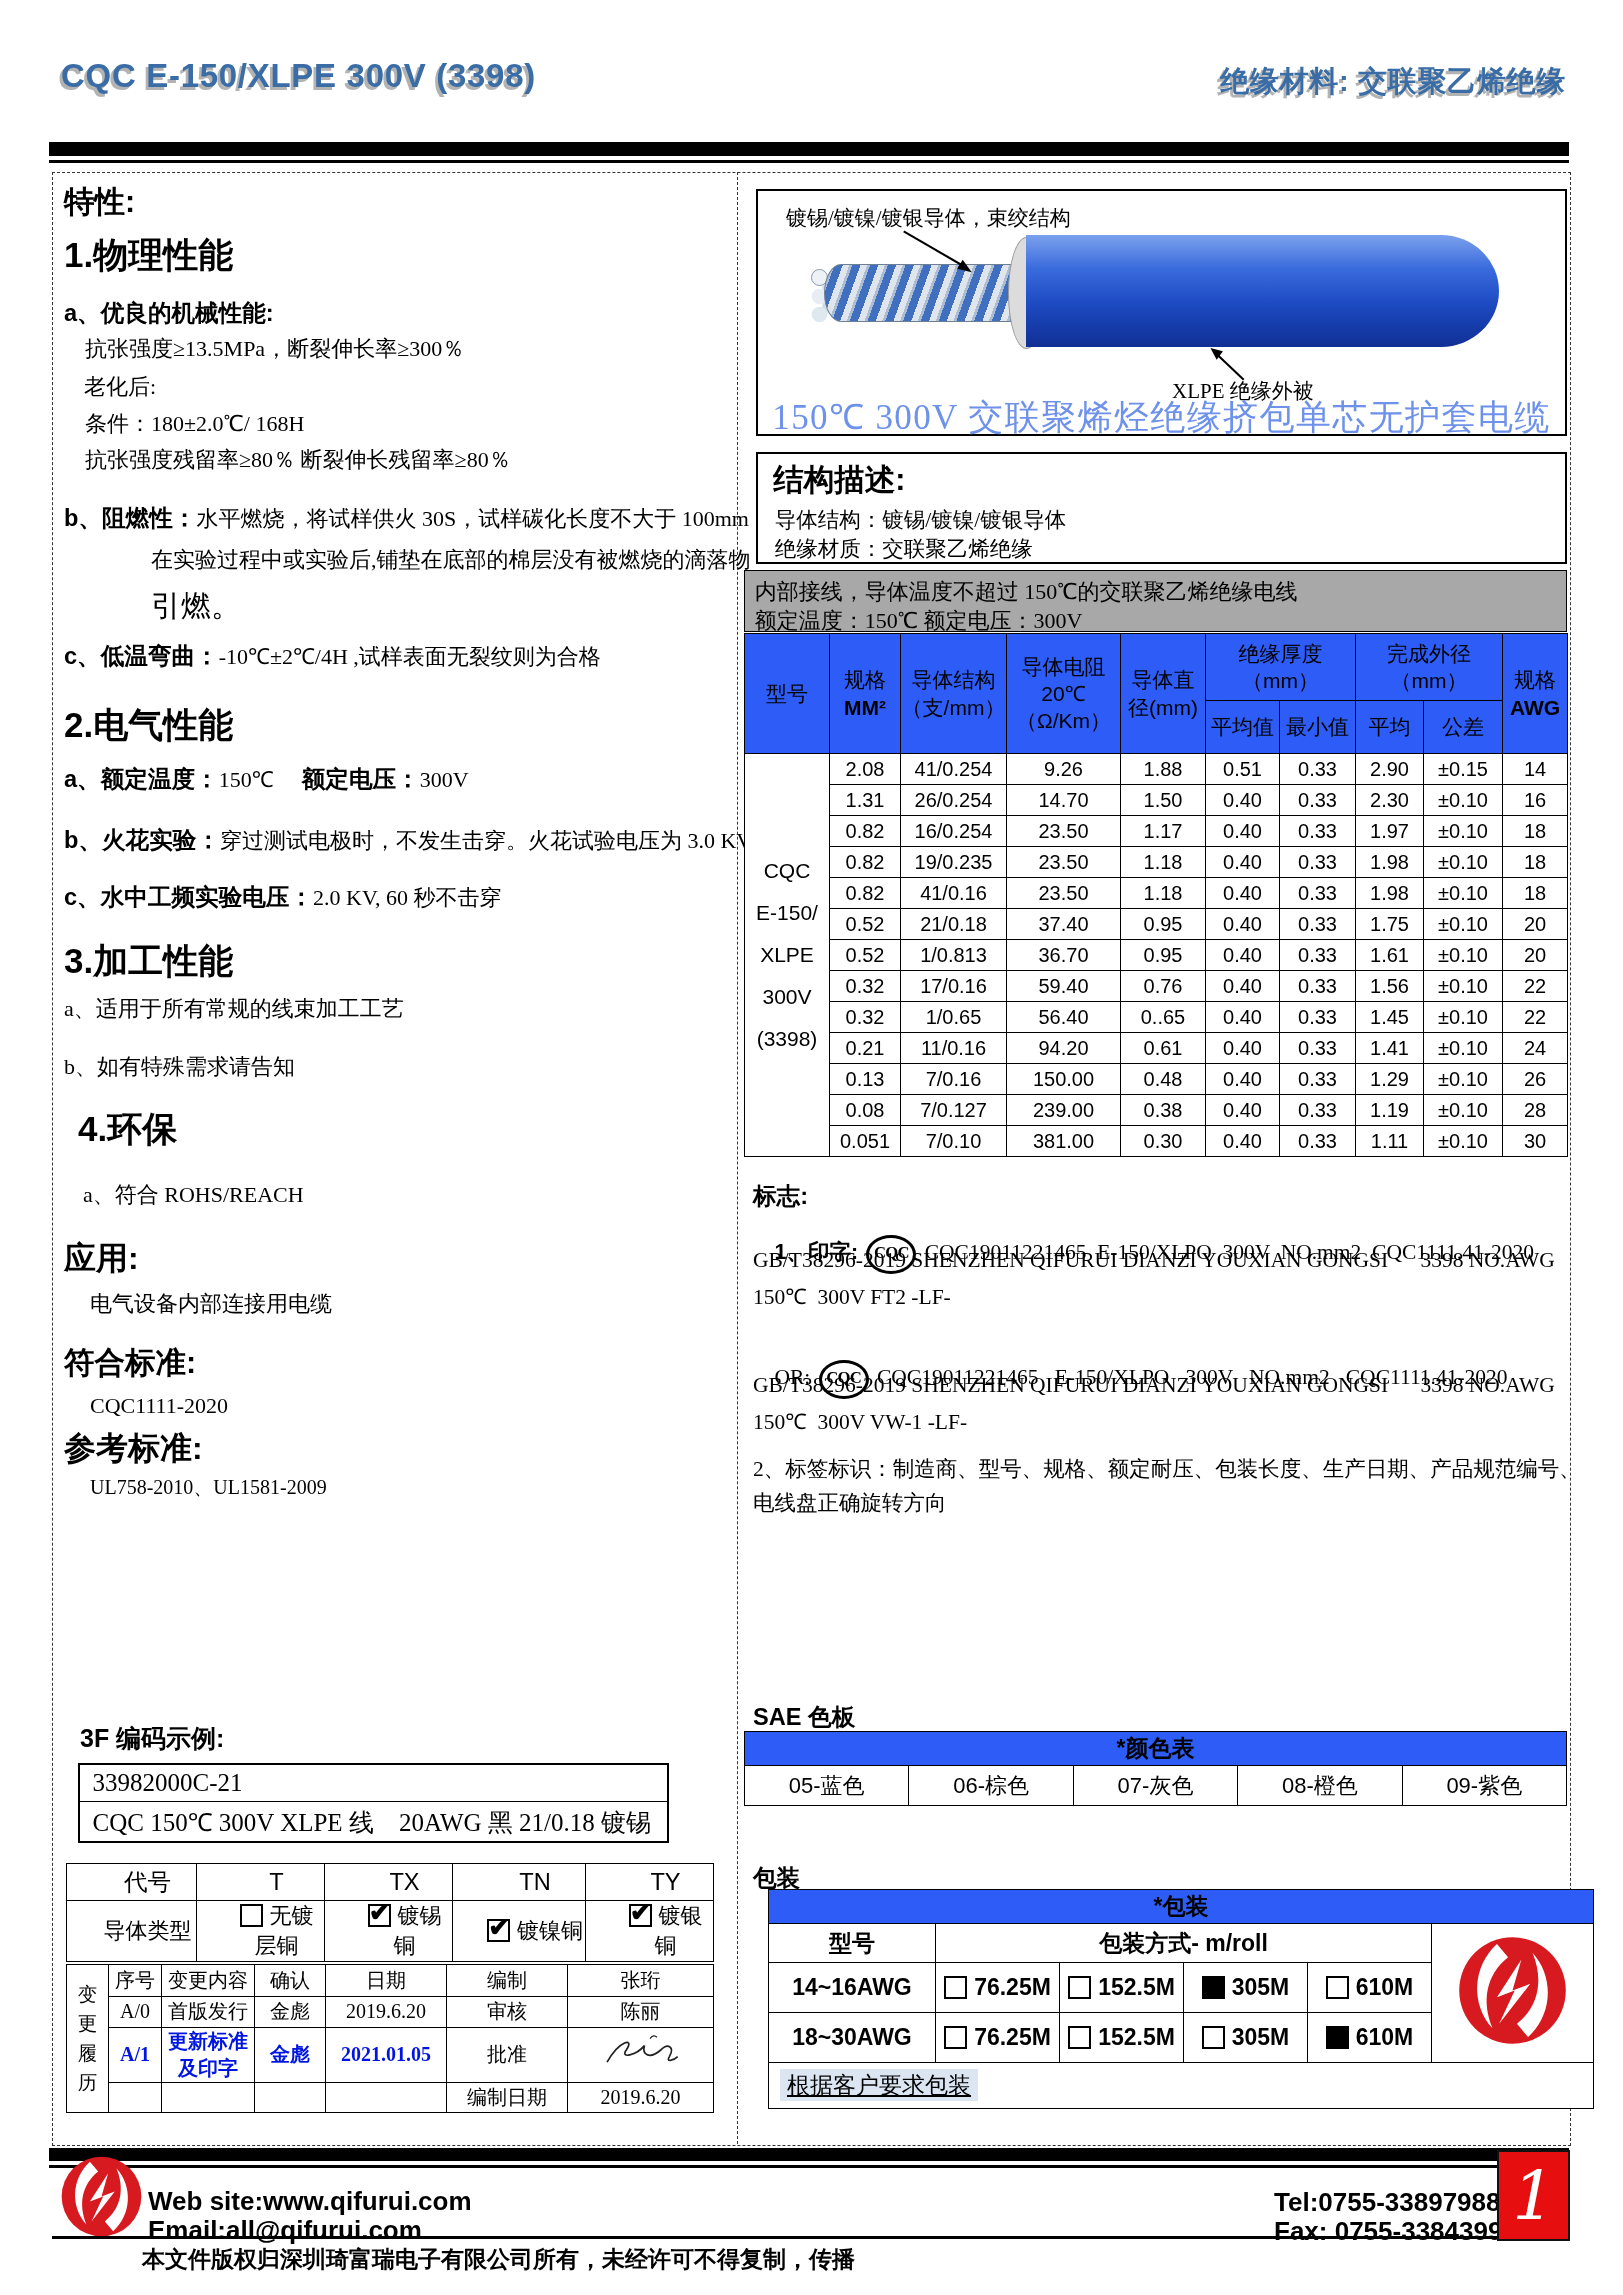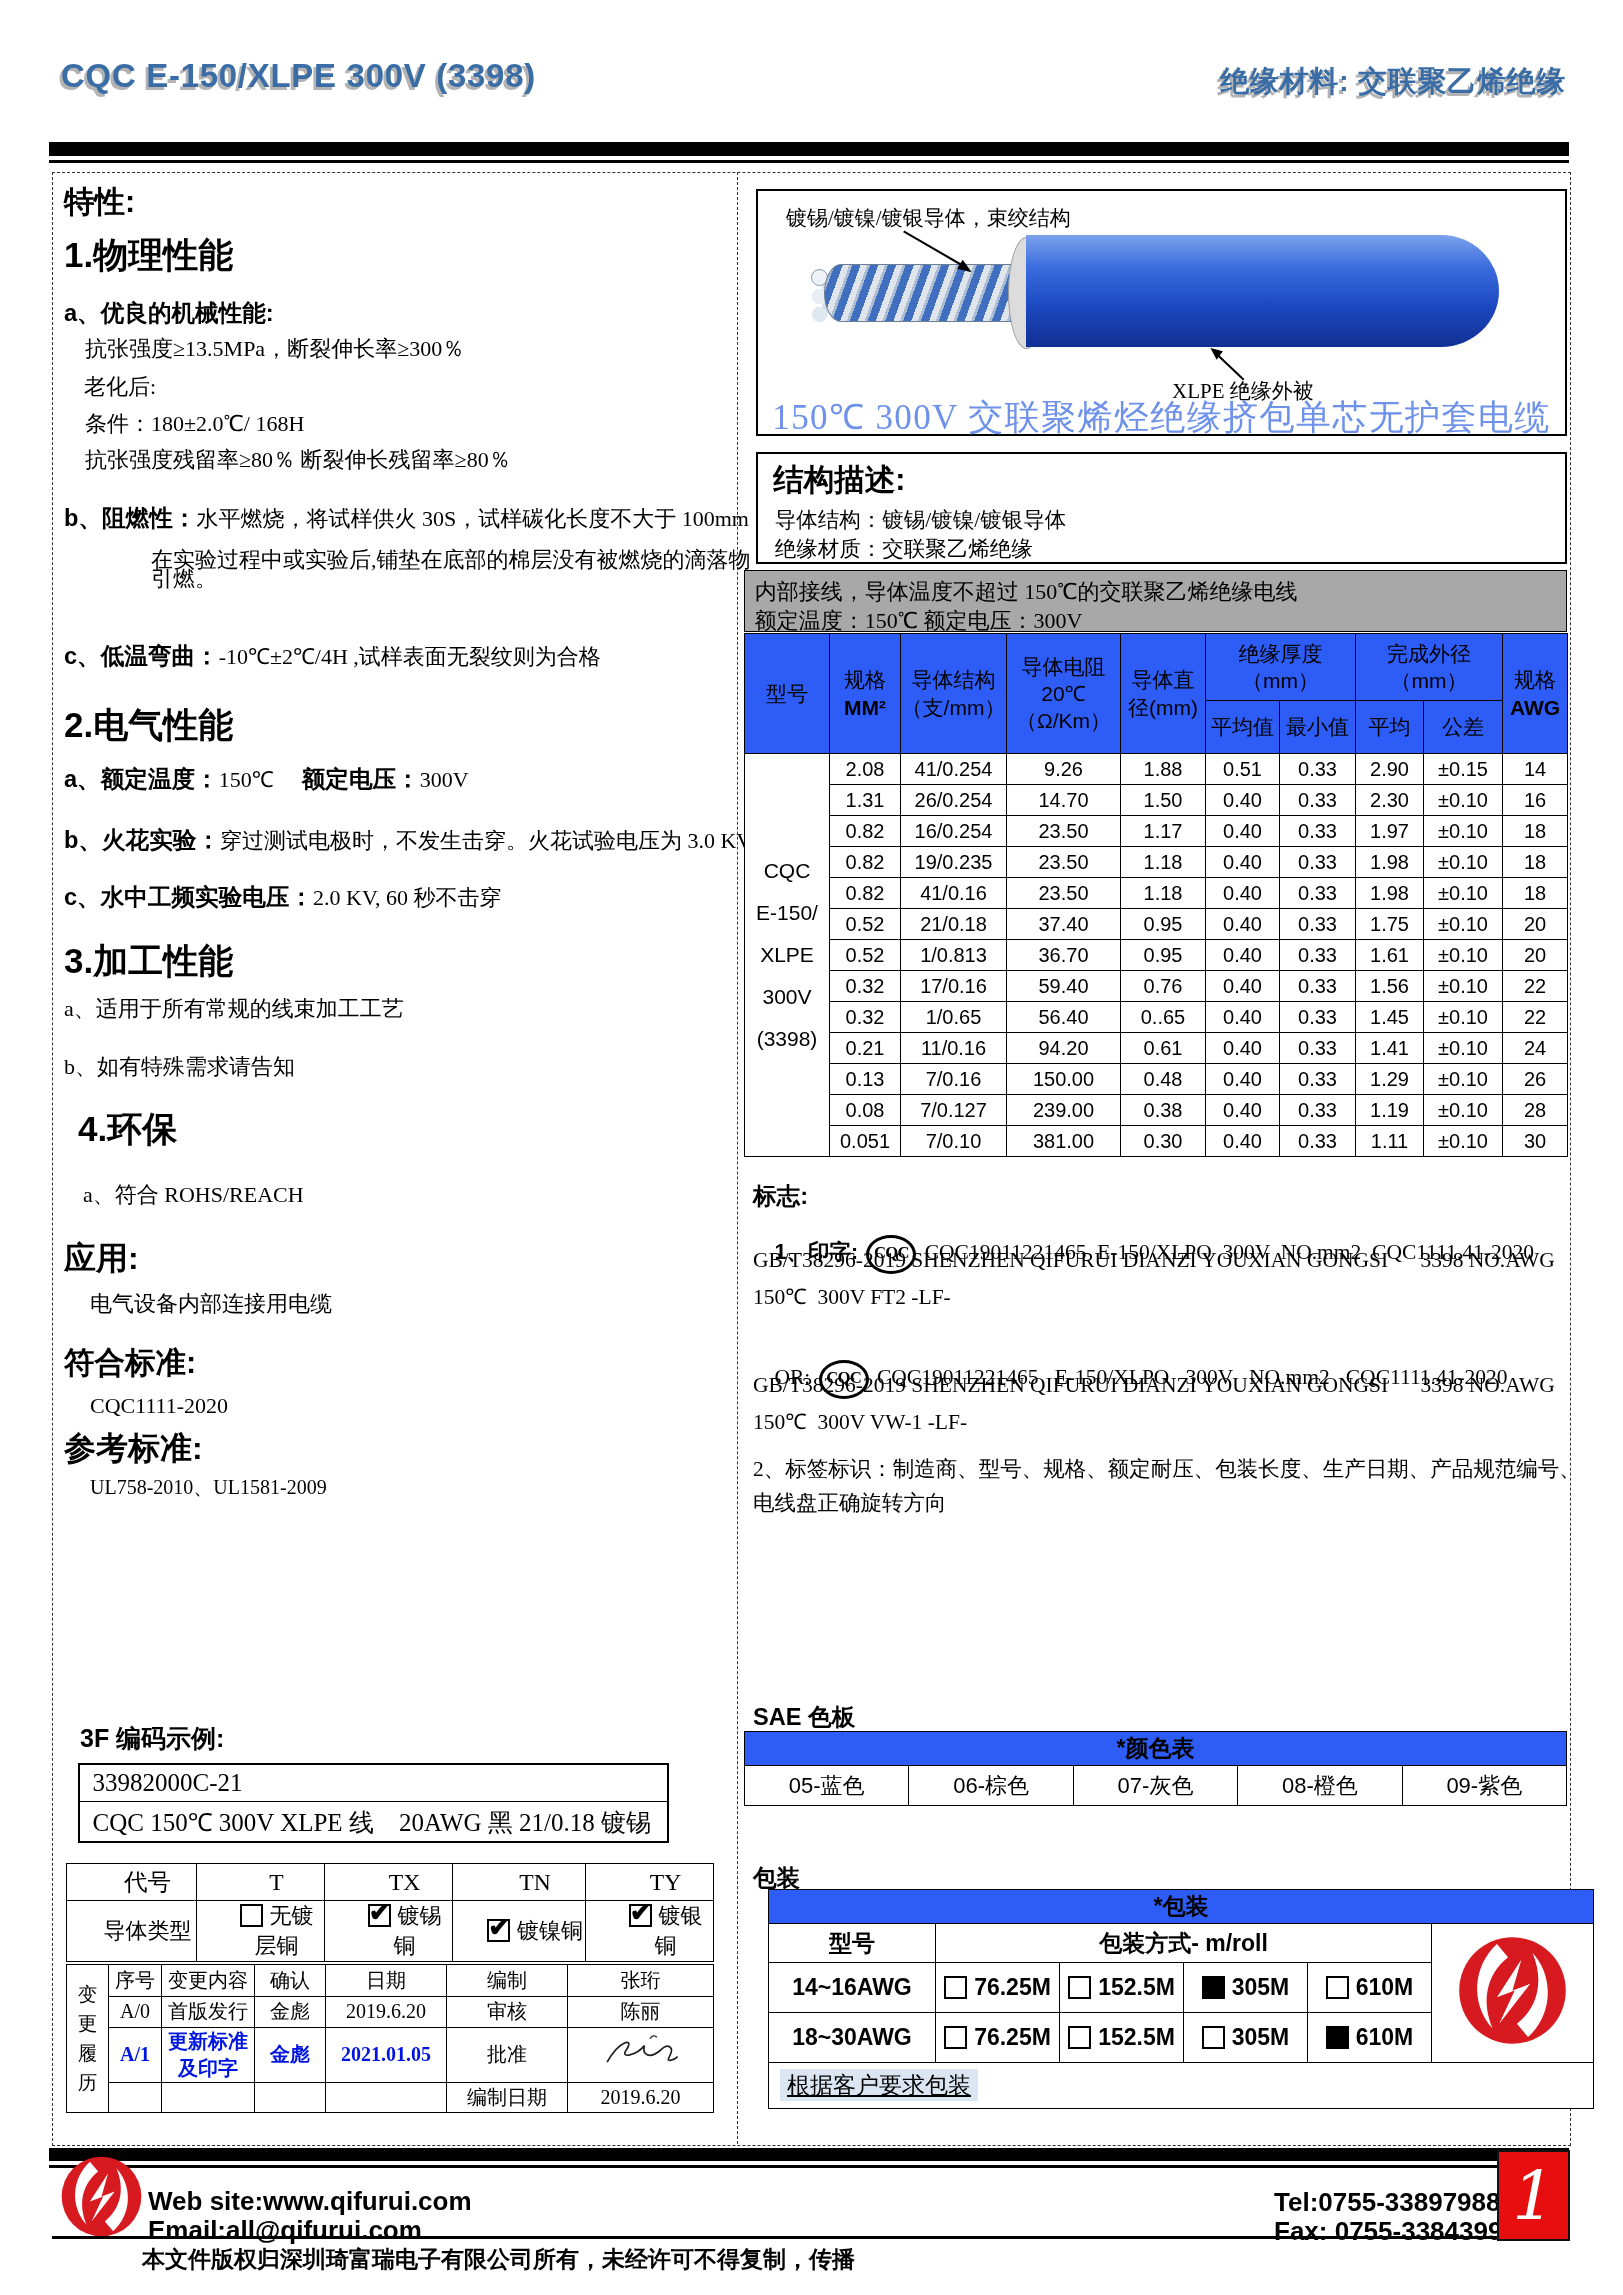--- a/index.html
+++ b/index.html
@@ -62,21 +62,21 @@
 
   
   table.sae th,.bar-th{background:var(--blue);font-size:23px;font-weight:bold;height:33px;margin-left:45px;}
   table.sae td{font-size:22px;height:39px;}
   table.pkg td{font-size:23px;font-weight:bold;}
   table.pkg .note-cell{text-align:left;font-weight:normal;text-decoration:underline;}
   .hl{background:#dce6f3;padding:2.8px 7px;font-size:23px;}
   .pkg-logo-cell svg{width:111px;height:111px;}
 
   
-  table.ccode td{font-size:23.6px;height:36px;font-family:Liberation Serif, serif;padding-left:32px;}
+  table.ccode td{font-size:23.6px;height:36px;font-family:Liberation Sans, sans-serif;padding-left:32px;}
   table.ccode tr:nth-child(2) td{height:40px;font-size:22px;}
   .code-box{border:2.1px solid #000;}
   .code-row{display:flex;align-items:center;padding-left:12.5px;font-size:25px;}
 
   table.rev td{font-size:20px;font-family:"Liberation Serif",serif;}
   table.rev tr:nth-child(1){height:32px;}
   table.rev tr:nth-child(2){height:30.5px;}
   table.rev tr:nth-child(3){height:54px;}
   table.rev tr:nth-child(4){height:30.5px;}
   .rev-side div{line-height:1.5;font-size:19.4px;}
@@ -107,21 +107,21 @@
   <div class="abs b" style="left:64px;top:297px;font-size:23.6px">a、优良的机械性能:</div>
   <div class="abs ser" style="left:85px;top:334px;font-size:22px">抗张强度≥13.5MPa，断裂伸长率≥300％</div>
   <div class="abs ser" style="left:84px;top:372px;font-size:22px">老化后:</div>
   <div class="abs ser" style="left:85px;top:409px;font-size:22px">条件：180±2.0℃/ 168H</div>
   <div class="abs ser" style="left:85px;top:445px;font-size:22px">抗张强度残留率≥80％  断裂伸长残留率≥80％</div>
 
   <div class="abs" style="left:64px;top:502px;font-size:22px">
     <span class="b" style="font-size:23.6px">b、阻燃性：</span><span class="ser">水平燃烧，将试样供火 30S，试样碳化长度不大于 100mm，</span>
   </div>
   <div class="abs ser" style="left:151px;top:545px;font-size:22px">在实验过程中或实验后,铺垫在底部的棉层没有被燃烧的滴落物</div>
-  <div class="abs ser" style="left:151px;top:564px;font-size:22px">引燃。</div>
+  <div class="abs ser" style="left:151px;top:586px;font-size:30px">引燃。</div>
 
   <div class="abs" style="left:64px;top:640px;font-size:22px">
     <span class="b" style="font-size:23.6px">c、低温弯曲：</span><span class="ser">-10℃±2℃/4H ,试样表面无裂纹则为合格</span>
   </div>
 
   <div class="abs b" style="left:64px;top:702px;font-size:35px">2.电气性能</div>
   <div class="abs" style="left:64px;top:763px;font-size:22px">
     <span class="b" style="font-size:23.6px">a、额定温度：</span><span class="ser">150℃</span><span>　</span>
     <span class="b" style="font-size:23.6px">额定电压：</span><span class="ser">300V</span>
   </div>

